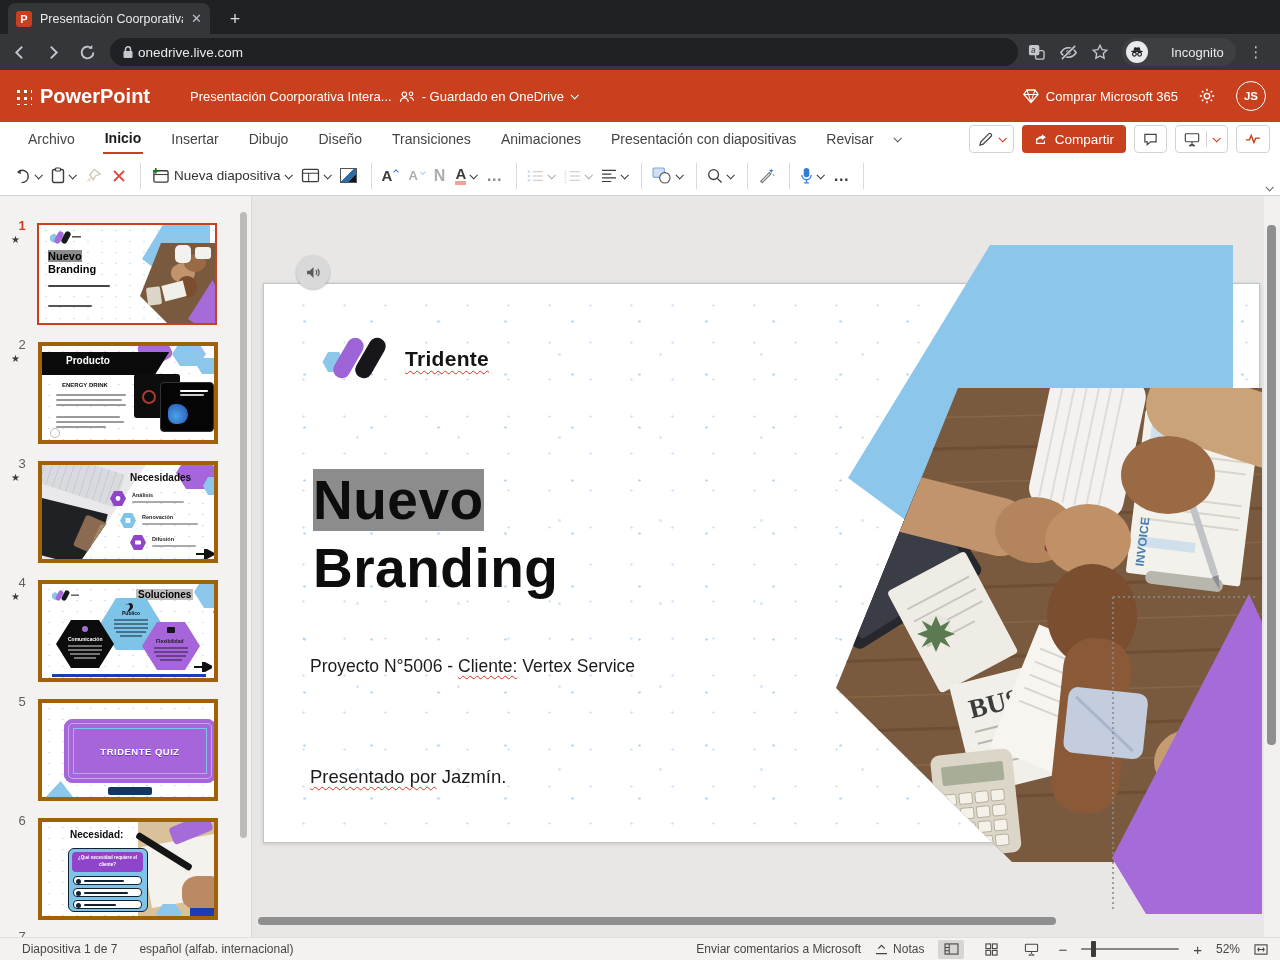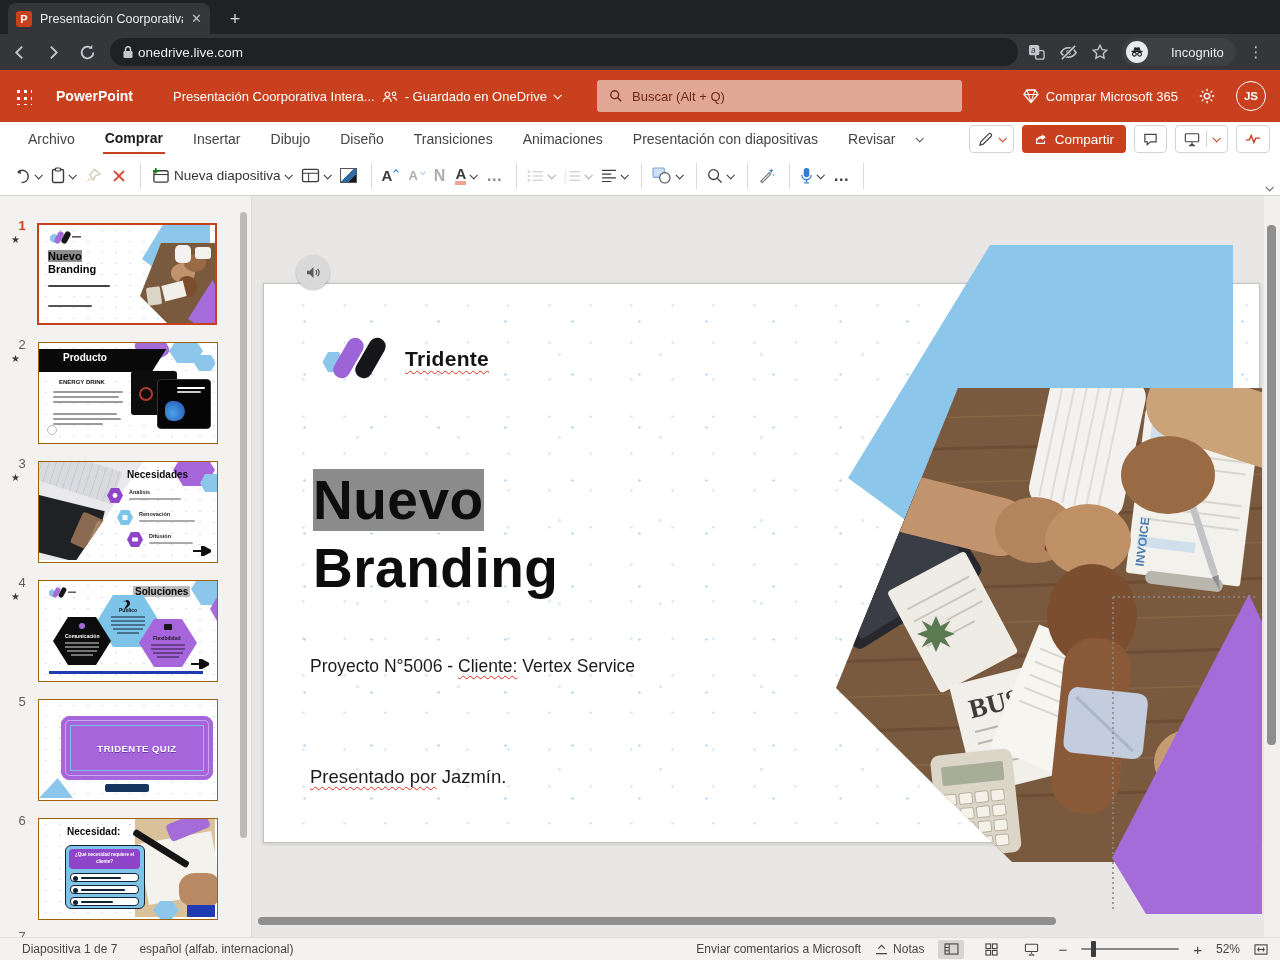--- a/index.html
+++ b/index.html
@@ -21,21 +21,21 @@
   #urlpill{height:28px;flex:0 0 908px;margin-left:8px;background:#202124;border-radius:14px;display:flex;align-items:center;padding:0 12px;gap:4px;font-size:13.5px;white-space:nowrap;overflow:hidden;}
   #urlpill .domain{color:#E8EAED;}
   #urlpill .path{color:#9AA0A6;overflow:hidden;text-overflow:clip;}
   .rowic{width:28px;height:28px;display:flex;align-items:center;justify-content:center;color:#C4C7CB;margin-left:4px;}
   #incog{height:28px;margin-left:8px;background:#3C4043;border-radius:14px;color:#E8EAED;font-size:13px;display:flex;align-items:center;gap:23px;padding:0 12px 0 4px;}
   #incog .badge{width:22px;height:22px;border-radius:50%;background:#E8EAED;display:flex;align-items:center;justify-content:center;}
   #kebab{color:#C4C7CB;font-size:15px;letter-spacing:0;margin-left:10px;width:20px;text-align:center;}
   
   #ppheader{position:absolute;left:0;top:70px;width:1280px;height:52px;background:#C8401E;color:#fff;display:flex;align-items:center;}
   .waffle{width:18px;height:18px;margin-left:14px;background-image:radial-gradient(#fff 1.8px,transparent 2px);background-size:7px 7px;background-position:1px 1px;}
-  #appname{font-size:14px;font-weight:bold;margin-left:24px;}
+  #appname{font-size:20px;font-weight:bold;margin-left:8px;}
   #docmeta{display:flex;align-items:center;gap:7px;margin-left:40px;font-size:13px;}
   #searchpill{position:absolute;left:597px;top:10px;width:365px;height:32px;background:#E0A795;border-radius:3px;display:flex;align-items:center;gap:9px;padding:0 12px;color:#6E2912;font-size:13px;}
   #hdr-right{position:absolute;right:0;top:0;height:52px;display:flex;align-items:center;gap:20px;padding-right:14px;font-size:13px;}
   #avatar{width:30px;height:30px;border-radius:50%;border:1.6px solid #fff;display:flex;align-items:center;justify-content:center;font-size:11.5px;font-weight:bold;}
   
   #tabsrow{position:absolute;left:0;top:122px;width:1280px;height:34px;background:#fff;display:flex;align-items:center;font-size:14px;color:#444;}
   .rtab{margin-left:26px;padding:6px 2px;cursor:pointer;white-space:nowrap;}
   .rtab.active{color:#1b1b1b;font-weight:bold;border-bottom:2.5px solid #C8401E;}
   #tabsrow-right{margin-left:auto;display:flex;align-items:center;gap:8px;padding-right:10px;}
   .rbtn{height:28px;border:1px solid #D6D4D2;border-radius:4px;background:#fff;display:flex;align-items:center;gap:6px;padding:0 8px;color:#444;}
@@ -45,21 +45,21 @@
   .tbi{display:flex;align-items:center;gap:4px;margin-right:10px;}
   .tbdiv{width:1px;height:26px;background:#DCDAD8;margin:0 10px 0 4px;}
   .dis{opacity:.42;}
   .tblabel{font-size:13.5px;color:#333;}
   #collapse-chev{position:absolute;right:8px;bottom:4px;color:#666;}
   
   #thumbs{position:absolute;left:0;top:196px;width:252px;height:741px;background:#F3F2F1;border-right:1px solid #DCDAD8;overflow:hidden;}
   .slnum{position:absolute;left:14px;font-size:13px;color:#605E5C;width:16px;text-align:center;}
   .slnum.sel{color:#C8401E;font-weight:bold;}
   .slstar{position:absolute;left:11px;font-size:10px;color:#3B3B3B;}
-  .thumb{position:absolute;left:38px;width:180px;height:102px;background:#fff;border:1px solid #a16207;overflow:hidden;}
+  .thumb{position:absolute;left:38px;width:180px;height:102px;background:#fff;border:4px solid #a16207;overflow:hidden;}
   .thumb.sel{border:2px solid #C8401E;}
   .thumb .in{position:absolute;left:0;top:0;width:176px;height:98px;}
   #thumbscroll{position:absolute;left:240px;top:16px;width:7px;height:626px;background:#BDBBB9;border-radius:4px;}
   .speckle{background-color:#fff;background-image:radial-gradient(rgba(125,182,232,.55) 1.1px,transparent 1.7px),radial-gradient(rgba(125,182,232,.35) 1px,transparent 1.5px),radial-gradient(rgba(125,182,232,.28) 1.4px,transparent 2px);background-size:67px 53px,41px 37px,101px 83px;background-position:7px 11px,19px 3px,43px 29px;}
   .mini-speckle{background-color:#fff;background-image:radial-gradient(rgba(125,182,232,.4) .7px,transparent 1.1px);background-size:14px 11px;}
   .tline{position:absolute;height:2px;background:#9a9a9a;border-radius:1px;}
   
   #canvas{position:absolute;left:253px;top:196px;width:1027px;height:741px;background:#E9E7E5;}
   #slide{position:absolute;left:263px;top:283px;width:997px;height:560px;border:1px solid #C6C4C2;box-shadow:0 1px 4px rgba(0,0,0,.15);}
   #speaker{position:absolute;left:296px;top:255px;width:34px;height:34px;border-radius:50%;background:#D9D9D9;box-shadow:0 1px 2px rgba(0,0,0,.25);display:flex;align-items:center;justify-content:center;color:#5B5B5B;}
@@ -161,27 +161,20 @@
     <span>Presentación Coorporativa Intera...</span>
     <svg width="16" height="13" viewBox="0 0 18 14">
         <circle cx="6" cy="4.5" r="2.6" fill="none" stroke="#fff" stroke-width="1.3"></circle>
         <path d="M1.5 13c.4-3 2.2-4.5 4.5-4.5S10.1 10 10.5 13" fill="none" stroke="#fff" stroke-width="1.3"></path>
         <circle cx="13.5" cy="4" r="2" fill="none" stroke="#fff" stroke-width="1.2"></circle>
         <path d="M12 8.3c2.2-.3 4 1.2 4.4 3.7" fill="none" stroke="#fff" stroke-width="1.2"></path>
       </svg>
     <span>-  Guardado en OneDrive</span>
     <span class="chev"></span>
   </span>
-  <div id="searchpill">
-    <svg width="14" height="14" viewBox="0 0 16 16">
-        <circle cx="6.5" cy="6.5" r="4.5" fill="none" stroke="#6E2912" stroke-width="1.6"></circle>
-        <path d="M10 10l4 4" stroke="#6E2912" stroke-width="1.6"></path>
-      </svg>
-    <span>Buscar (Alt + Q)</span>
-  </div>
   <div id="hdr-right">
     <span class="flex" style="gap:7px;">
       <svg width="16" height="16" viewBox="0 0 16 16">
           <path d="M4 2h8l3 4.5L8 14.5.9 6.5z" fill="none" stroke="#fff" stroke-width="1.3"></path>
           <path d="M.9 6.5h14.2M5.5 6.5 8 14l2.5-7.5M4 2l1.5 4.5M12 2l-1.5 4.5" stroke="#fff" stroke-width="1" fill="none"></path>
         </svg>
       <span>Comprar Microsoft 365</span>
     </span>
     <span>
       <svg width="18" height="18" viewBox="0 0 20 20">
@@ -190,21 +183,21 @@
             <path d="M10 2v2.4M10 15.6V18M2 10h2.4M15.6 10H18M4.3 4.3l1.7 1.7M14 14l1.7 1.7M15.7 4.3 14 6M6 14l-1.7 1.7"></path>
           </g>
         </svg>
       </span>
     <span id="avatar">JS</span>
   </div>
 </div>
 
 <div id="tabsrow">
   <span class="rtab">Archivo</span>
-  <span class="rtab active">Comprar</span>
+  <span class="rtab active">Inicio</span>
   <span class="rtab">Insertar</span>
   <span class="rtab">Dibujo</span>
   <span class="rtab">Diseño</span>
   <span class="rtab">Transiciones</span>
   <span class="rtab">Animaciones</span>
   <span class="rtab">Presentación con diapositivas</span>
   <span class="rtab">Revisar</span>
   <span class="chev" style="margin-left:18px;color:#555;"></span>
   <div id="tabsrow-right">
     <span class="rbtn">

